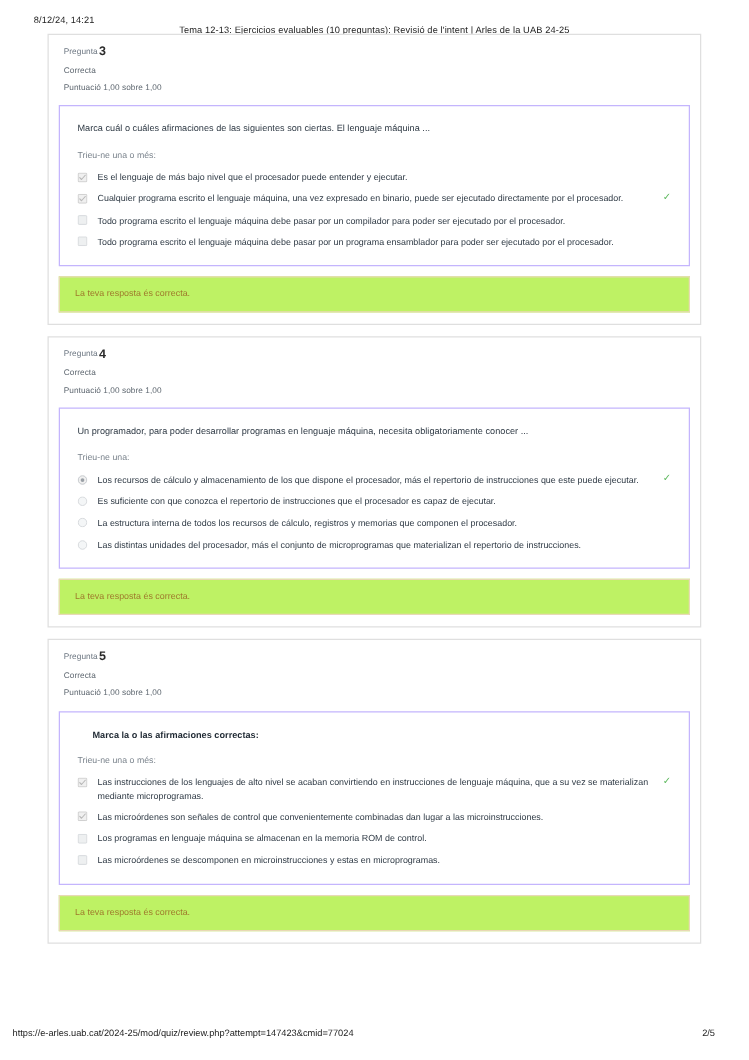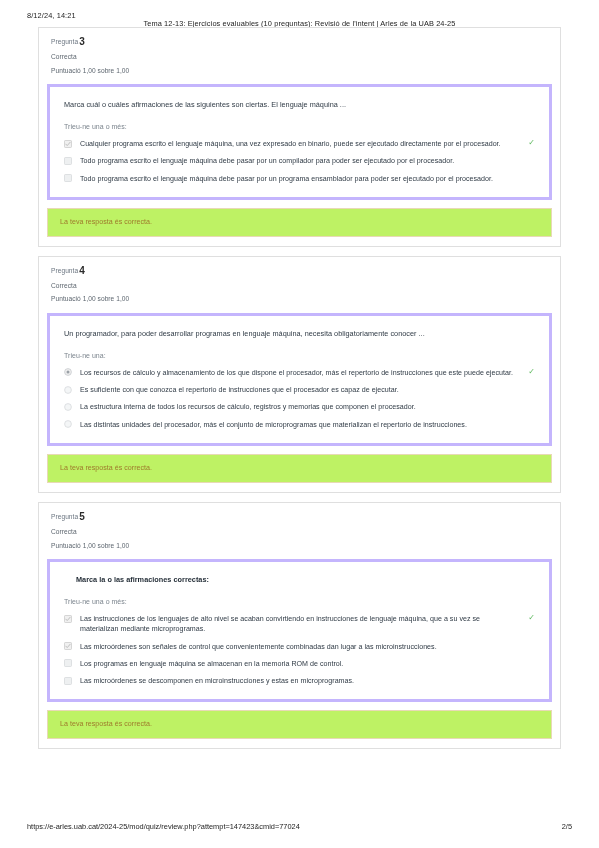--- a/index.html
+++ b/index.html
@@ -37,21 +37,21 @@
 
   
   .page-footer {
     position: absolute;
     bottom: 14px; left: 0; right: 0;
     height: 12px;
     font-size: 7.4px;
     color: #222;
   }
   .page-footer .ftr-url {
-    position: absolute; left: 27px; top: 0;
+    position: absolute; left: 10px; top: 0;
     white-space: nowrap;
   }
   .page-footer .ftr-page {
     position: absolute; right: 27px; top: 0;
     white-space: nowrap;
   }
 
   
   .content {
     position: absolute;
@@ -90,21 +90,21 @@
     font-size: 6.6px;
     color: #5d666f;
   }
   .q-grade {
     font-size: 6.6px;
     color: #5d666f;
   }
 
   
   .q-card {
-    border: 3px solid #c4b5fd;
+    border: 1px solid #c4b5fd;
     background: #ffffff;
     margin: 0 8px 8px 8px;
     padding: 13px 14px 13px 14px;
   }
   .q-stem {
     font-size: 7.3px;
     color: #2f3a45;
     line-height: 1.35;
     margin-bottom: 13px;
     letter-spacing: 0.02px;
@@ -186,20 +186,29 @@
         <div class="q-stem">Marca cuál o cuáles afirmaciones de las siguientes son ciertas. El lenguaje máquina ...</div>
         <div class="q-prompt">Trieu-ne una o més:</div>
         <div class="options">
           <div class="option-row">
             <span class="opt-ctrl">
               <svg width="8" height="8" viewBox="0 0 8 8">
                 <rect x="0.5" y="0.5" width="7" height="7" rx="0.8" fill="#f0f0f0" stroke="#c6c6c6" stroke-width="0.7"></rect>
                 <path d="M1.8 4.1 L3.2 5.6 L6.2 2.2" fill="none" stroke="#b9b9b9" stroke-width="0.9" stroke-linecap="round" stroke-linejoin="round"></path>
               </svg>
             </span>
+            <span class="opt-text">Es el lenguaje de más bajo nivel que el procesador puede entender y ejecutar.</span>
+          </div>
+          <div class="option-row">
+            <span class="opt-ctrl">
+              <svg width="8" height="8" viewBox="0 0 8 8">
+                <rect x="0.5" y="0.5" width="7" height="7" rx="0.8" fill="#f0f0f0" stroke="#c6c6c6" stroke-width="0.7"></rect>
+                <path d="M1.8 4.1 L3.2 5.6 L6.2 2.2" fill="none" stroke="#b9b9b9" stroke-width="0.9" stroke-linecap="round" stroke-linejoin="round"></path>
+              </svg>
+            </span>
             <span class="opt-text">Cualquier programa escrito el lenguaje máquina, una vez expresado en binario, puede ser ejecutado directamente por el procesador.</span>
             <span class="opt-check">✓</span>
           </div>
           <div class="option-row">
             <span class="opt-ctrl">
               <svg width="8" height="8" viewBox="0 0 8 8">
                 <rect x="0.5" y="0.5" width="7" height="7" rx="0.8" fill="#eef0f1" stroke="#d2d6d9" stroke-width="0.7"></rect>
               </svg>
             </span>
             <span class="opt-text">Todo programa escrito el lenguaje máquina debe pasar por un compilador para poder ser ejecutado por el procesador.</span>

